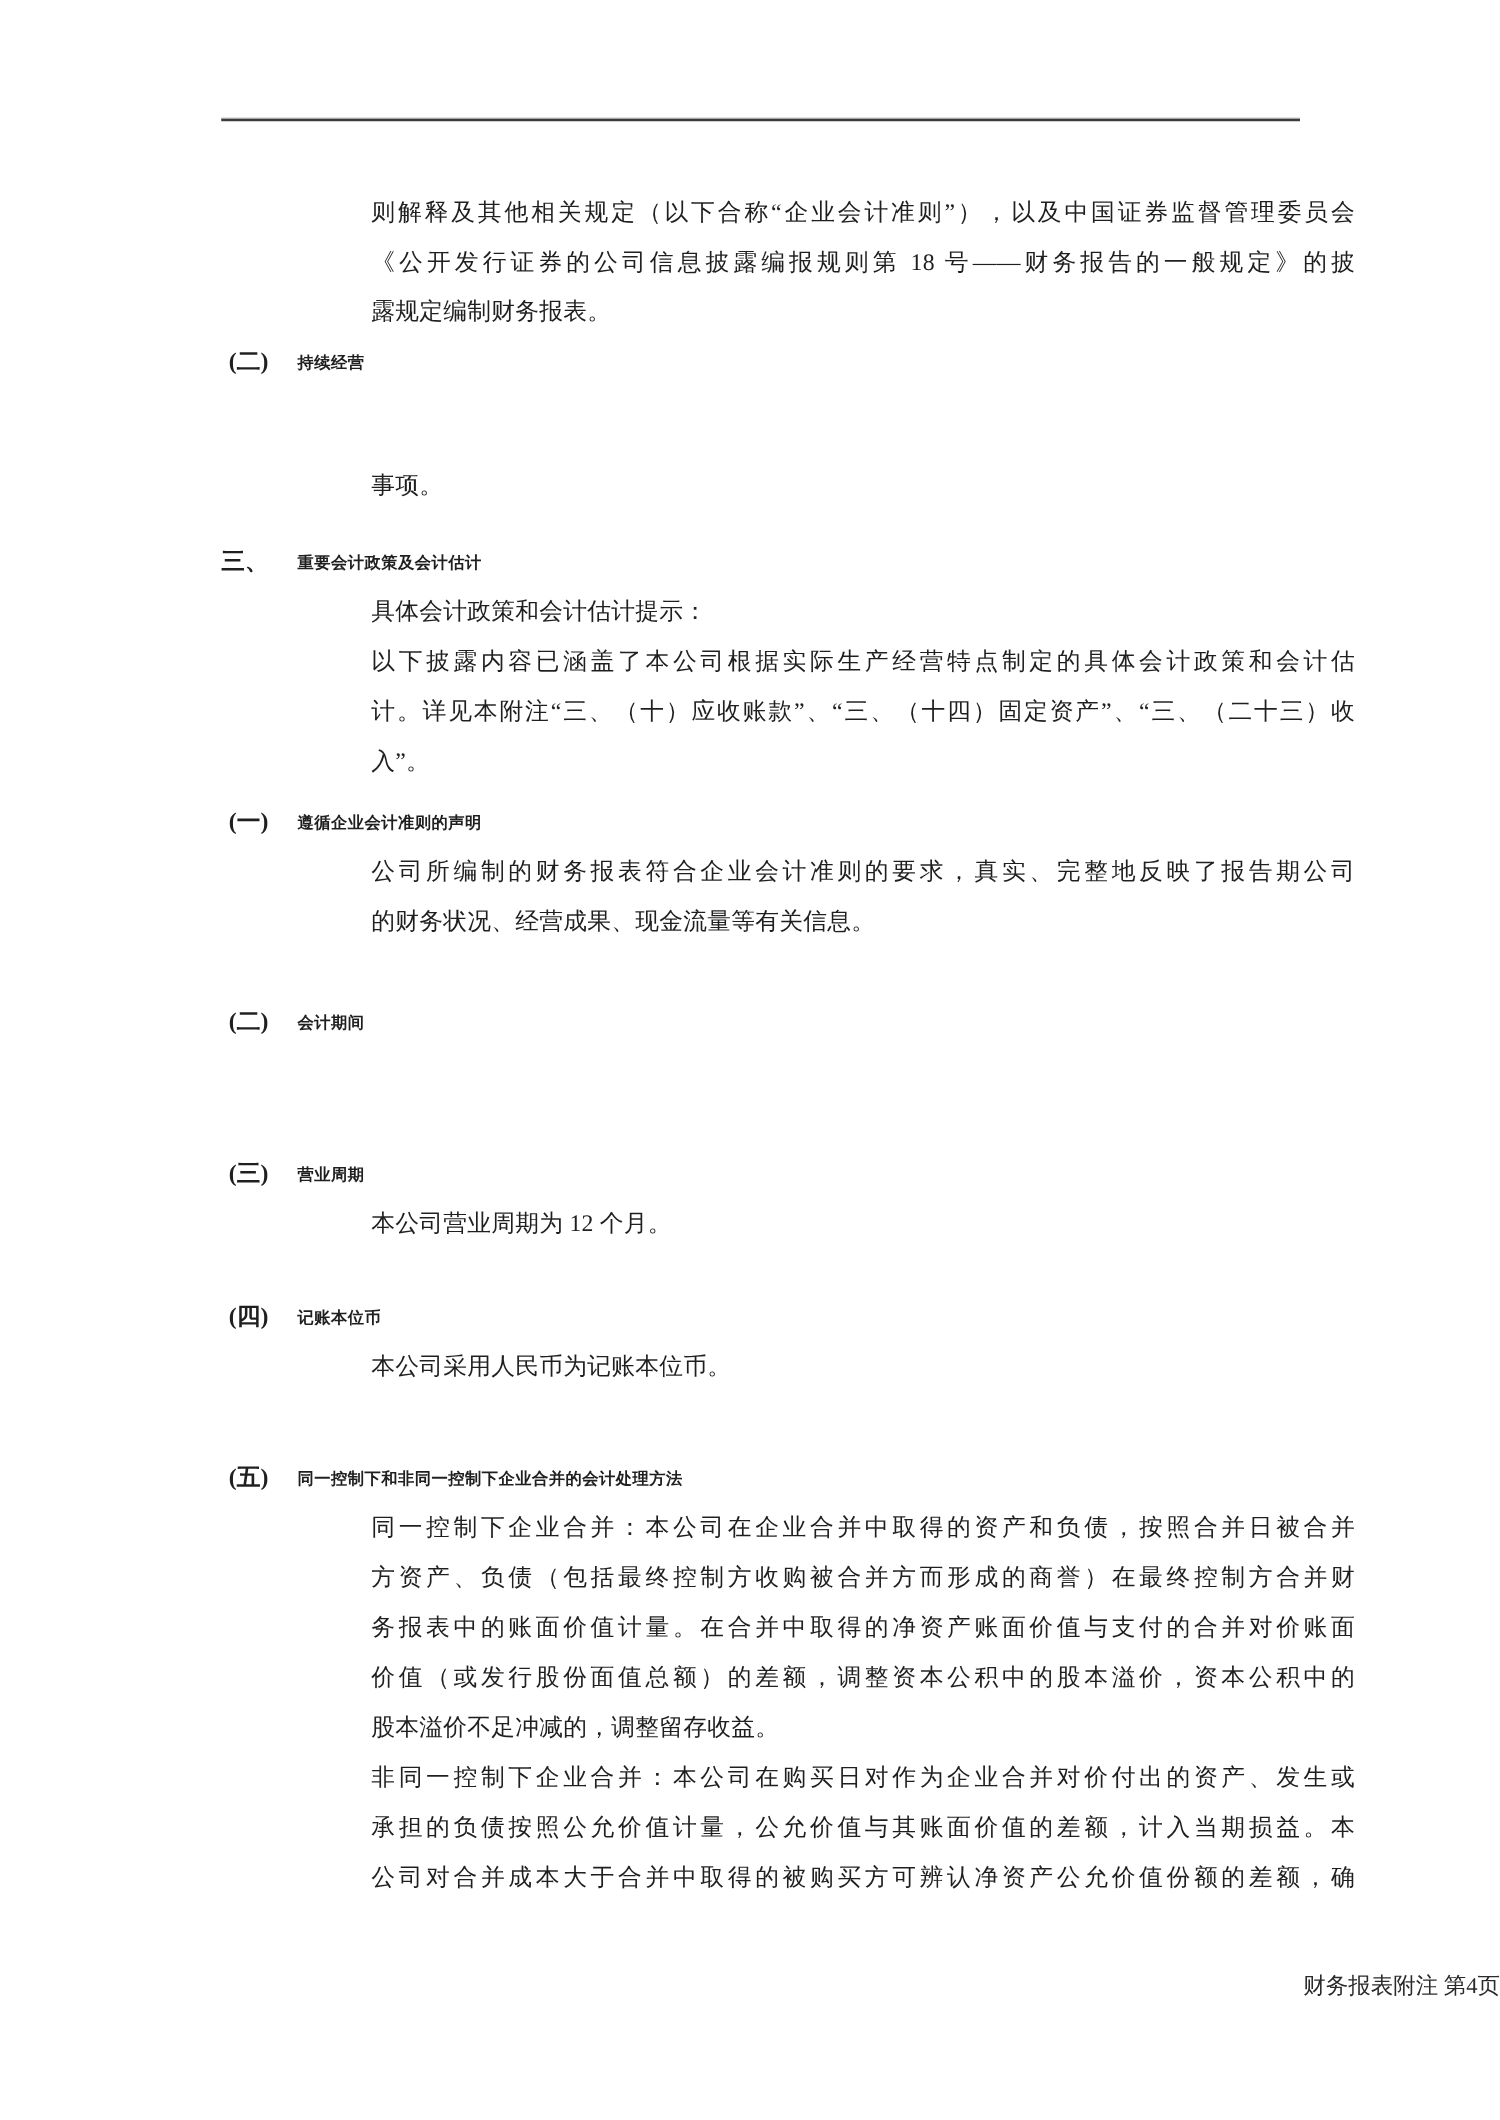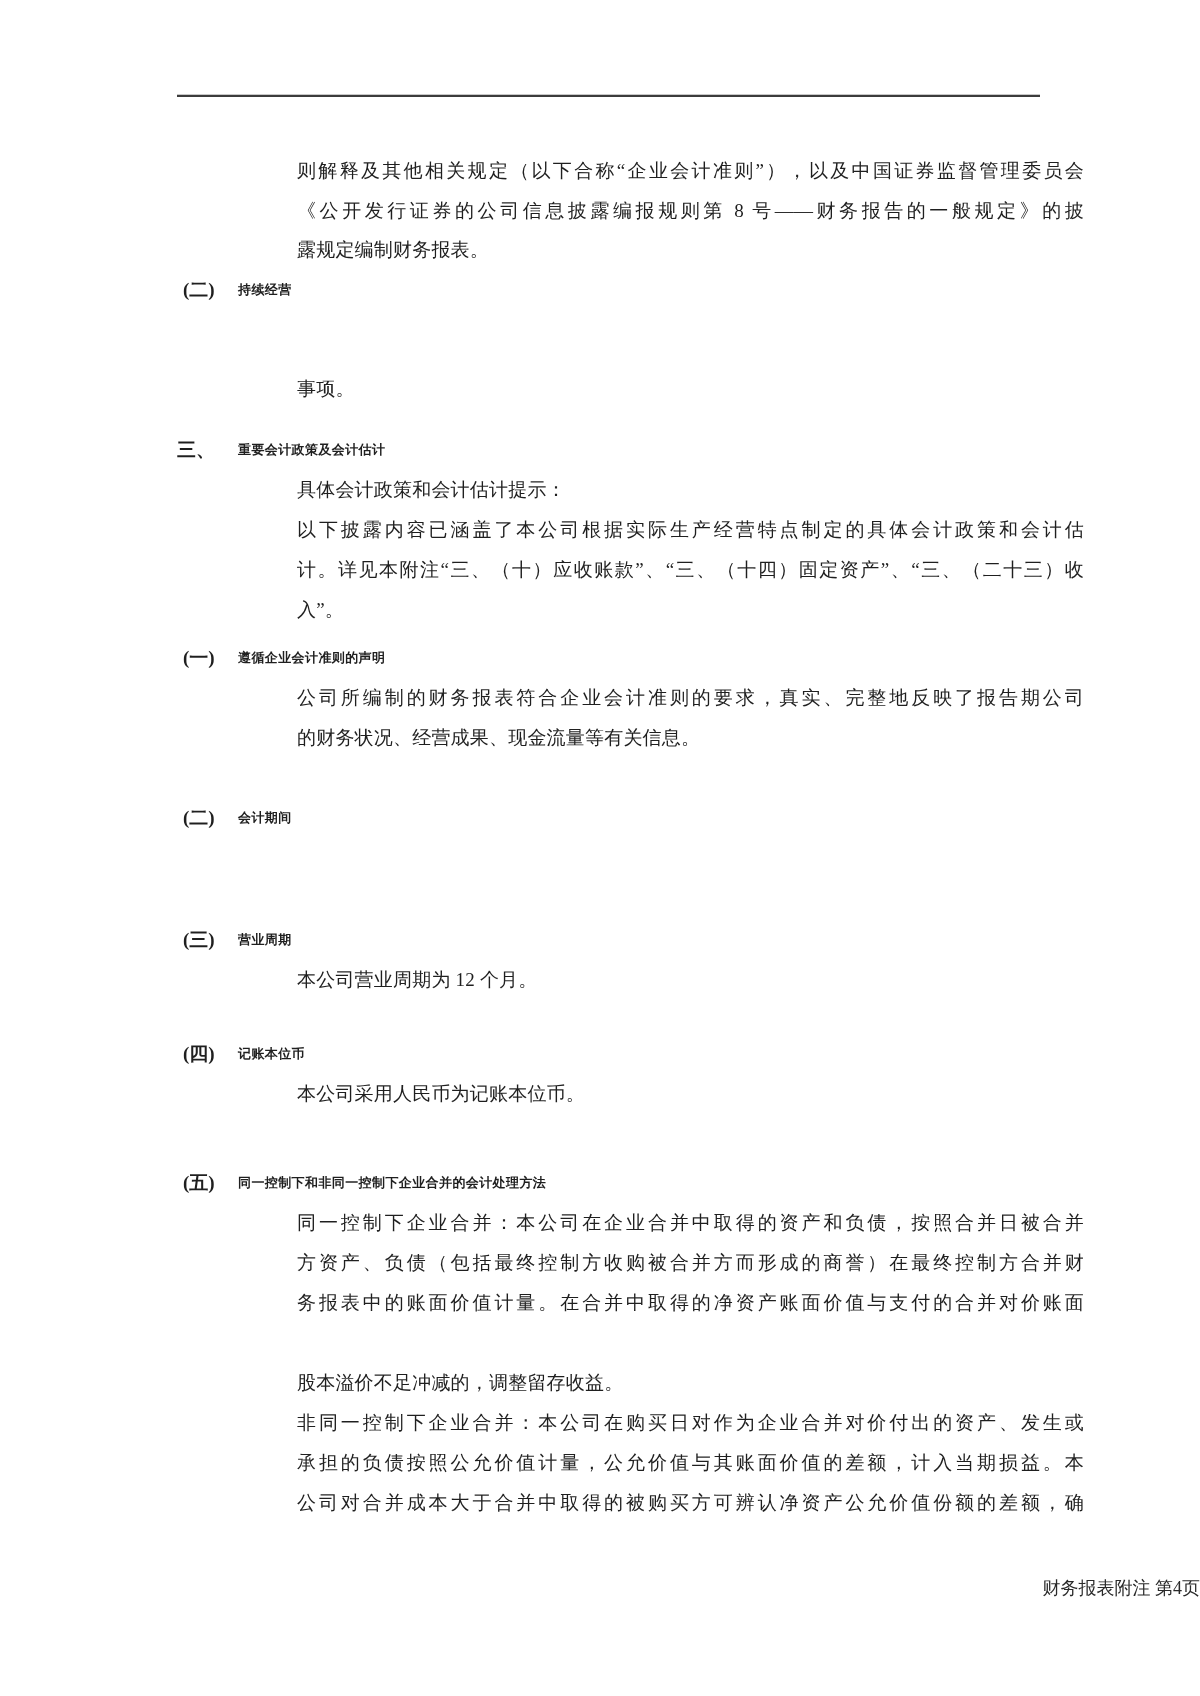--- a/index.html
+++ b/index.html
@@ -70,21 +70,21 @@
   }
 </style>
 </head>
 <body>
 
 <div class="page">
 
   <div class="header-rule"></div>
 
   <div class="line j" style="top:158px">则解释及其他相关规定（以下合称“企业会计准则”），以及中国证券监督管理委员会</div>
-  <div class="line j" style="top:198px">《公开发行证券的公司信息披露编报规则第 8 号——财务报告的一般规定》的披</div>
+  <div class="line j" style="top:198px">《公开发行证券的公司信息披露编报规则第 18 号——财务报告的一般规定》的披</div>
   <div class="line e" style="top:237px">露规定编制财务报表。</div>
 
   <div class="hlabel" style="top:277px">(二)</div>
   <div class="htitle" style="top:277px">持续经营</div>
   <div class="line e" style="top:376px">事项。</div>
 
   <div class="hlabel chapter" style="top:437px">三、</div>
   <div class="htitle" style="top:437px">重要会计政策及会计估计</div>
   <div class="line e" style="top:477px">具体会计政策和会计估计提示：</div>
   <div class="line j" style="top:517px">以下披露内容已涵盖了本公司根据实际生产经营特点制定的具体会计政策和会计估</div>
@@ -105,20 +105,21 @@
 
   <div class="hlabel" style="top:1041px">(四)</div>
   <div class="htitle" style="top:1041px">记账本位币</div>
   <div class="line e" style="top:1081px">本公司采用人民币为记账本位币。</div>
 
   <div class="hlabel" style="top:1170px">(五)</div>
   <div class="htitle" style="top:1170px">同一控制下和非同一控制下企业合并的会计处理方法</div>
   <div class="line j" style="top:1210px">同一控制下企业合并：本公司在企业合并中取得的资产和负债，按照合并日被合并</div>
   <div class="line j" style="top:1250px">方资产、负债（包括最终控制方收购被合并方而形成的商誉）在最终控制方合并财</div>
   <div class="line j" style="top:1290px">务报表中的账面价值计量。在合并中取得的净资产账面价值与支付的合并对价账面</div>
+  <div class="line j" style="top:1330px">价值（或发行股份面值总额）的差额，调整资本公积中的股本溢价，资本公积中的</div>
   <div class="line e" style="top:1370px">股本溢价不足冲减的，调整留存收益。</div>
   <div class="line j" style="top:1410px">非同一控制下企业合并：本公司在购买日对作为企业合并对价付出的资产、发生或</div>
   <div class="line j" style="top:1450px">承担的负债按照公允价值计量，公允价值与其账面价值的差额，计入当期损益。本</div>
   <div class="line j" style="top:1490px">公司对合并成本大于合并中取得的被购买方可辨认净资产公允价值份额的差额，确</div>
 
   <div class="footer">财务报表附注 第4页</div>
 
 </div>
 
 </body></html>

